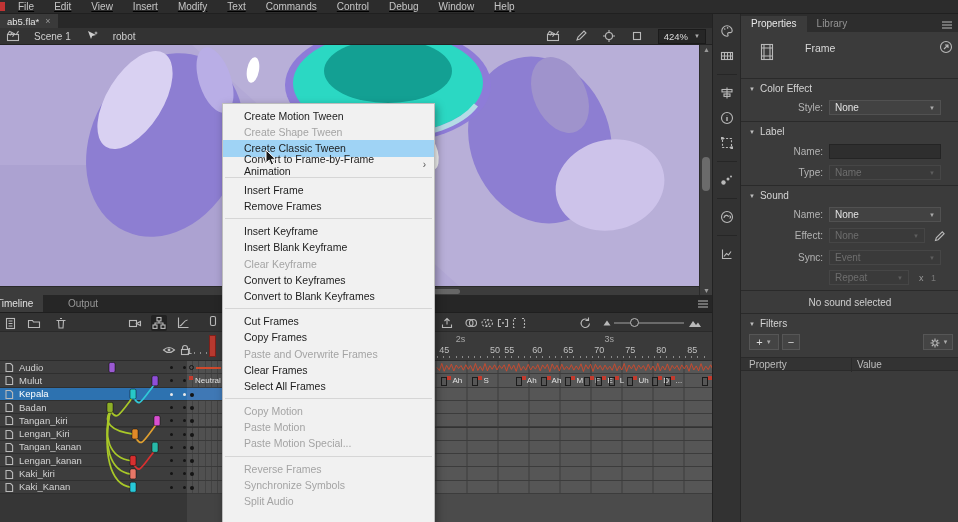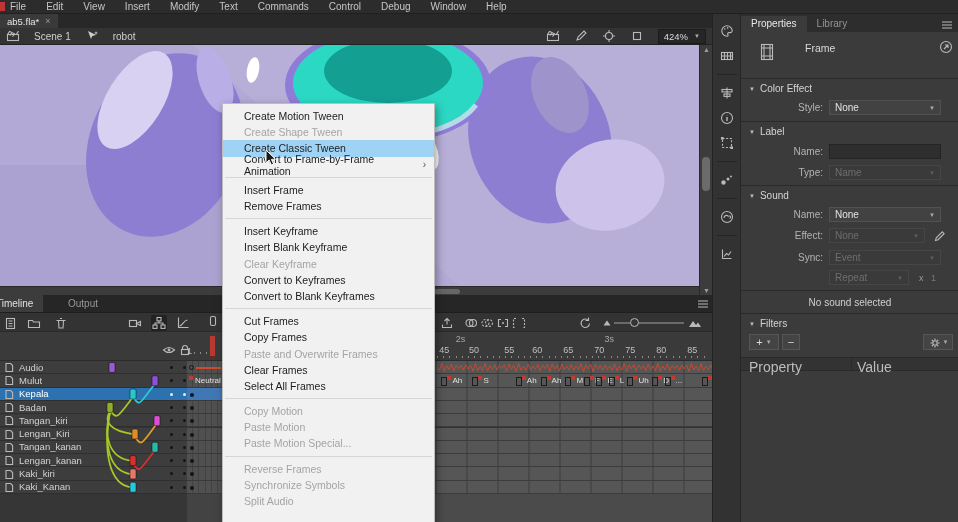--- a/index.html
+++ b/index.html
@@ -3,21 +3,21 @@
 <meta charset="utf-8">
 <style>
   html,body{margin:0;padding:0;background:#222;}
   #root{position:relative;width:958px;height:522px;overflow:hidden;background:#333;
         font-family:"Liberation Sans",sans-serif;-webkit-font-smoothing:antialiased;}
   .abs{position:absolute;}
   svg{display:block;}
 
   
   #menubar{left:0;top:0;width:958px;height:14px;background:#2c2c2c;border-bottom:1px solid #202020;
-           display:flex;align-items:center;box-sizing:border-box;}
+           display:flex;align-items:center;padding-left:8px;box-sizing:border-box;text-decoration:underline;}
   .mitem{font-size:10px;color:#c6c6c6;padding:0 10px;line-height:14px;white-space:nowrap;}
   #reddot{left:0;top:2px;width:5px;height:9px;background:#c03434;}
 
   
   #tabbar{left:0;top:14px;width:712px;height:14px;background:#282828;border-bottom:1px solid #1e1e1e;}
   .doctab{position:absolute;left:0;top:0;height:14px;background:#3a3a3a;display:flex;align-items:center;
           padding:0 7px;gap:6px;}
   .doctab .tlabel{font-size:9.5px;color:#e3e3e3;}
   .doctab .tabx{font-size:9px;color:#9a9a9a;}
 
@@ -103,21 +103,21 @@
   .pctl.dis .val{color:#6e6e6e;}
   .pctl.dis .chev{color:#5e5e5e;}
   .pinput{position:absolute;left:88px;top:0;width:112px;height:15px;background:#2e2e2e;border:1px solid #242424;
           box-sizing:border-box;color:#ddd;font-size:10px;font-family:"Liberation Sans",sans-serif;padding:0 4px;}
   .pxtra{position:absolute;font-size:9px;color:#9a9a9a;}
   .pempty{position:absolute;left:0;width:218px;text-align:center;font-size:10px;color:#cfcfcf;}
   .fbtn{position:absolute;height:16px;background:#444;border:1px solid #565656;box-sizing:border-box;color:#ddd;
         font-size:11px;display:flex;align-items:center;justify-content:center;gap:3px;}
   .ftable-head{position:absolute;left:0;width:218px;height:14px;background:#333;border-top:1px solid #2a2a2a;
                border-bottom:1px solid #2a2a2a;box-sizing:border-box;}
-  .fth{position:absolute;top:1px;font-size:14px;color:#bdbdbd;}
+  .fth{position:absolute;top:1px;font-size:10px;color:#bdbdbd;}
   .fthdiv{position:absolute;left:110px;top:0;width:1px;height:14px;background:#2a2a2a;}
 
   
   #ctxmenu{left:222px;top:103px;width:213px;height:430px;background:#f1f1f1;border:1px solid #bdbdbd;
            box-sizing:border-box;box-shadow:2px 3px 8px rgba(0,0,0,.35);padding-top:4px;z-index:50;}
   .citem{height:16.2px;display:flex;align-items:center;padding:0 8px 0 21px;font-size:10.5px;color:#1c1c1c;
          justify-content:space-between;}
   .citem.disabled{color:#a4a4a4;}
   .citem.highlighted{background:var(--menu_highlight,#9fd3f5);}
   .csep{height:1px;background:#d6d6d6;margin:4px 2px;}
@@ -333,21 +333,21 @@
         </span>
         <span style="position: absolute; left: 178px; top: 11px; line-height: 0;">
           <svg width="14" height="14" viewBox="0 0 14 14">
             <rect x="3.5" y="6.5" width="7" height="5" stroke="#b9b9b9" fill="none" stroke-width="1.1"></rect>
             <path d="M4.5 6.5V5a2.5 2.5 0 0 1 5 0v1.5" stroke="#b9b9b9" fill="none" stroke-width="1.1"></path>
           </svg>
         </span>
         <span class="rlabel" style="left: 187px; top: 14px;">1</span>
         <div class="rdots" style="left: 194px; top: 20px; width: 15px;"></div>
         <span class="rlabel" style="left: 436.2px; top: 13px; width: 16px; text-align: center;">45</span>
-        <span class="rlabel" style="left: 466px; top: 13px; width: 16px; text-align: center;">50</span>
+        <span class="rlabel" style="left: 487px; top: 13px; width: 16px; text-align: center;">50</span>
         <span class="rlabel" style="left: 498.2px; top: 13px; width: 16px; text-align: right;">55</span>
         <span class="rlabel" style="left: 529.2px; top: 13px; width: 16px; text-align: center;">60</span>
         <span class="rlabel" style="left: 560.2px; top: 13px; width: 16px; text-align: center;">65</span>
         <span class="rlabel" style="left: 591.2px; top: 13px; width: 16px; text-align: center;">70</span>
         <span class="rlabel" style="left: 622.2px; top: 13px; width: 16px; text-align: center;">75</span>
         <span class="rlabel" style="left: 653.2px; top: 13px; width: 16px; text-align: center;">80</span>
         <span class="rlabel" style="left: 684.2px; top: 13px; width: 16px; text-align: center;">85</span>
         <span class="rsec" style="left: 455.8px; top: 2px;">2s</span>
         <span class="rsec" style="left: 604.6px; top: 2px;">3s</span>
         <div class="rdots" style="left: 437px; top: 24px; width: 270px;"></div>

